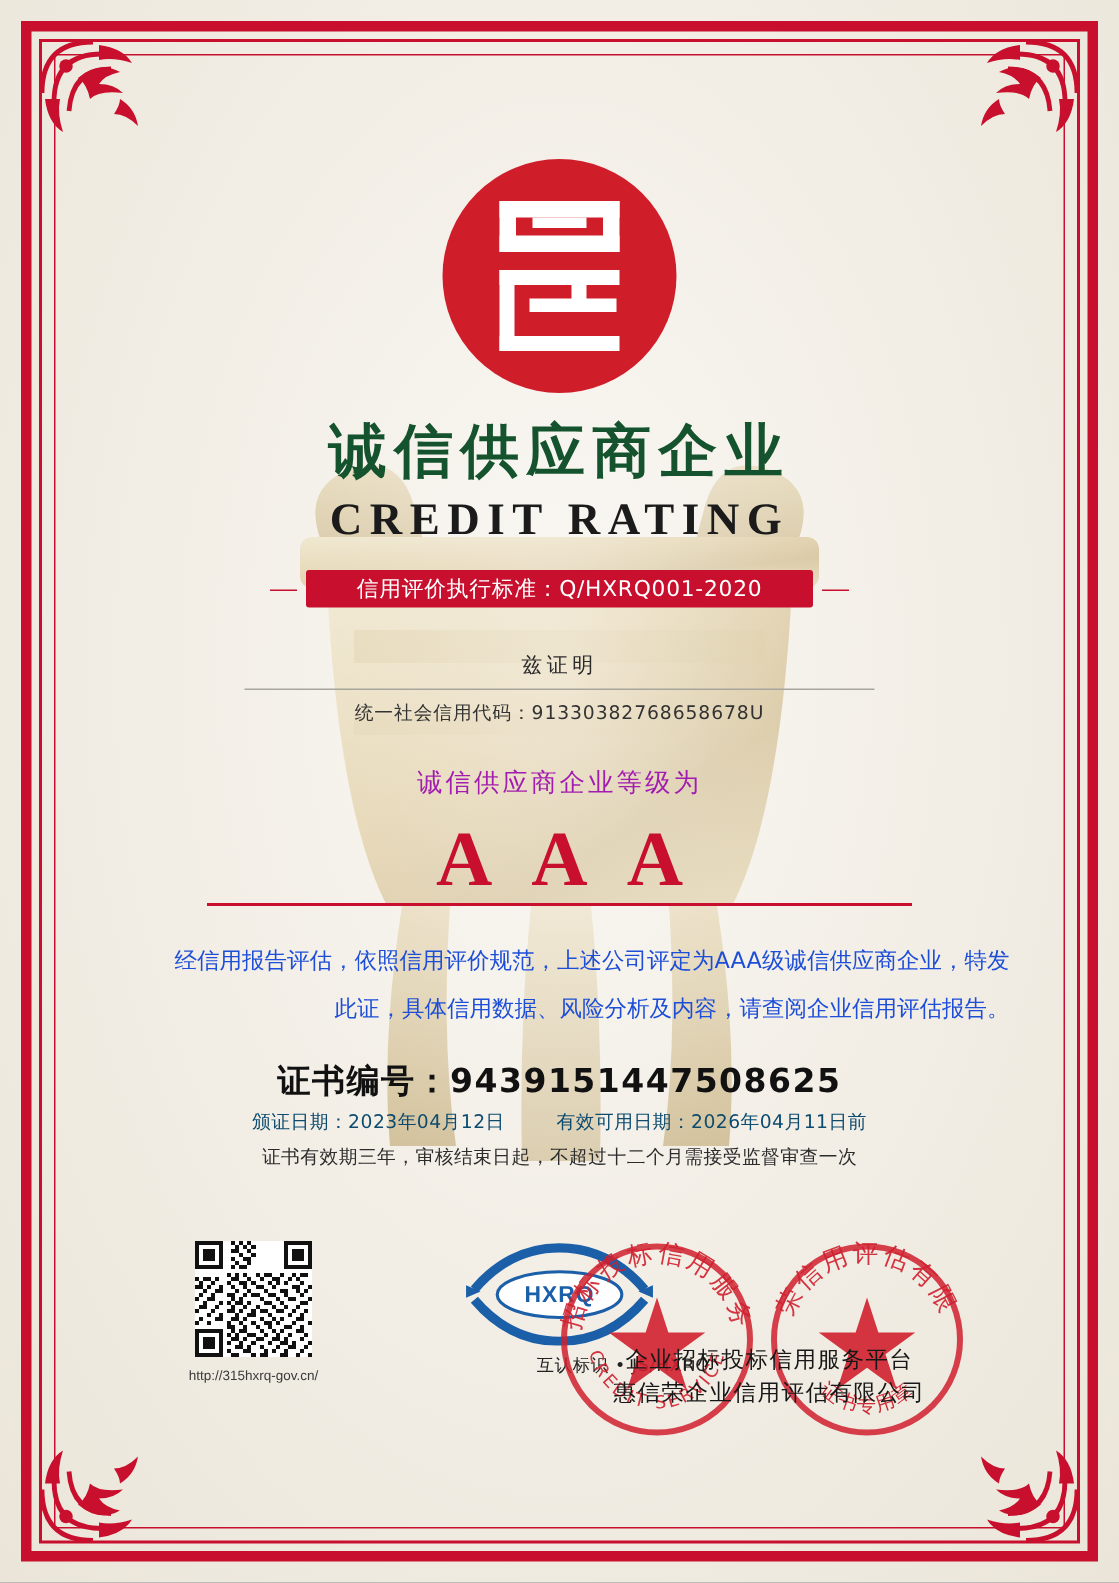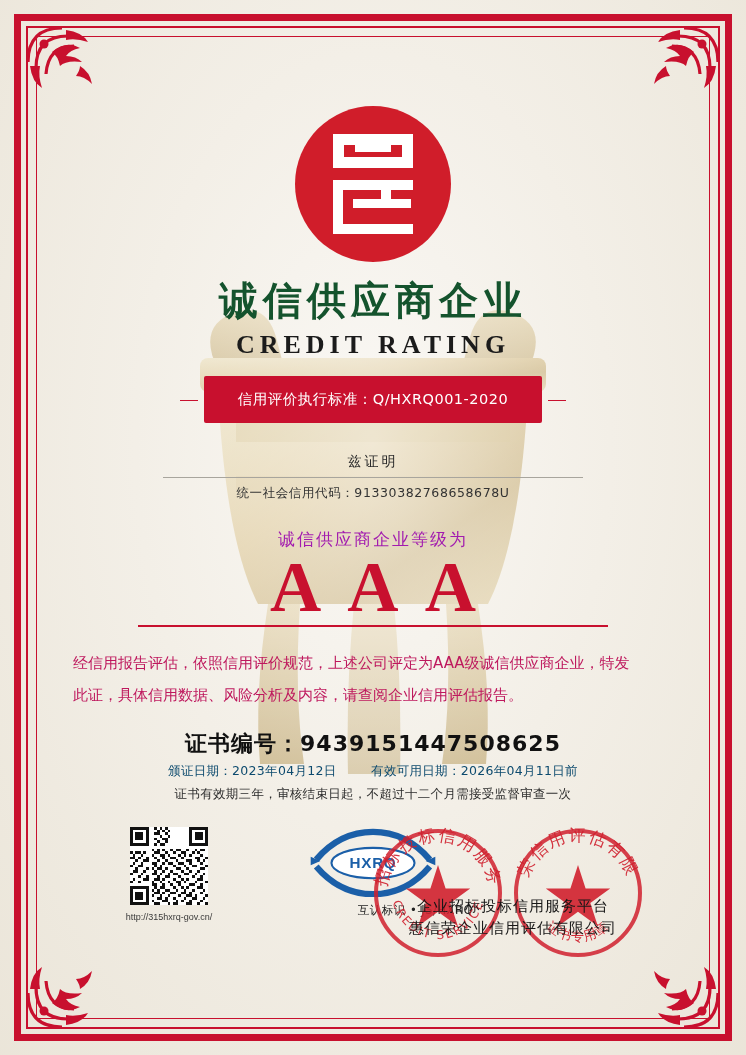--- a/index.html
+++ b/index.html
@@ -94,32 +94,32 @@
   .title-cn {
     font-family: "DejaVu Sans", sans-serif;
     font-size: 39px;
     font-weight: bold;
     letter-spacing: 5px;
     color: #14532d;
     margin-top: 8px;
   }
   .title-en {
     font-family: "Liberation Serif", serif;
-    font-size: 26px;
+    font-size: 30px;
     font-weight: bold;
     letter-spacing: 5px;
     color: #1b1b1b;
     margin-top: 2px;
   }
 
   .standard-bar {
     margin: 16px auto 0;
     display: inline-block;
     position: relative;
-    padding: 14px 34px;
+    padding: 3px 34px;
     background: #c8102e;
     color: #fff;
     font-family: "DejaVu Sans", sans-serif;
     font-size: 14.5px;
     letter-spacing: 0.5px;
     border-radius: 2px;
   }
   .standard-bar::before,
   .standard-bar::after {
     content: "";
@@ -165,44 +165,44 @@
 
   .grade-label {
     margin-top: 26px;
     font-family: "DejaVu Sans", sans-serif;
     font-size: 17px;
     color: #a21caf;
     letter-spacing: 2px;
   }
 
   .grade-value {
-    margin-top: 0;
+    margin-top: 14px;
     font-family: "Liberation Serif", serif;
-    font-size: 71px;
+    font-size: 52px;
     font-weight: bold;
     color: #c8102e;
     letter-spacing: 26px;
     text-indent: 26px;
     line-height: 1.02;
   }
   .grade-underline {
     width: 470px;
     height: 2px;
     background: #c8102e;
     margin: 2px auto 0;
   }
 
   .body-text {
     margin: 20px auto 0;
     width: 600px;
     font-family: "DejaVu Sans", sans-serif;
     font-size: 15px;
     line-height: 32px;
-    color: #be185d;
-    text-align: left;
+    color: #1d4ed8;
+    text-align: right;
   }
 
   .cert-number {
     margin-top: 18px;
     font-family: "DejaVu Sans", sans-serif;
     font-size: 22px;
     font-weight: bold;
     color: #111;
     letter-spacing: 1px;
   }

